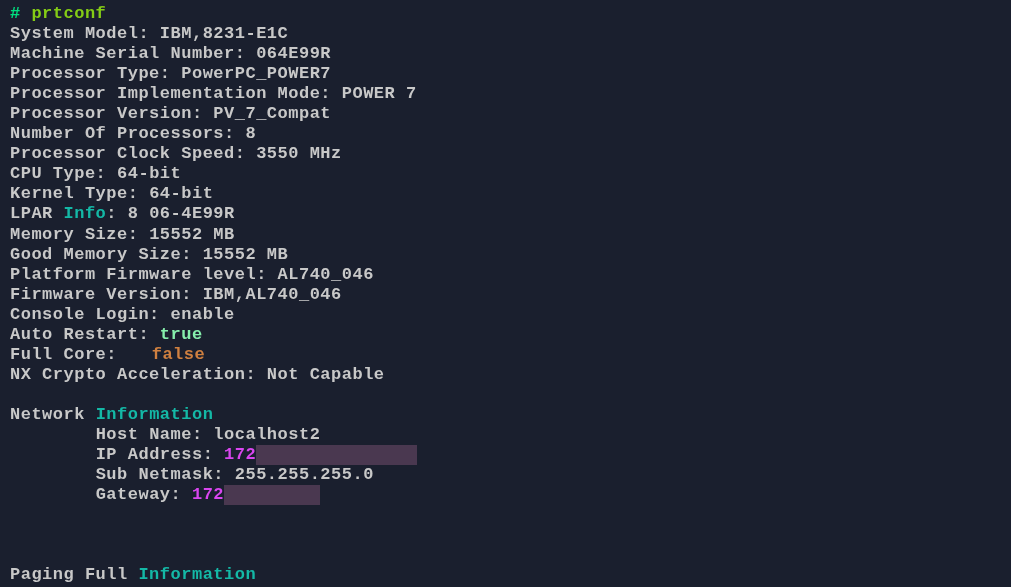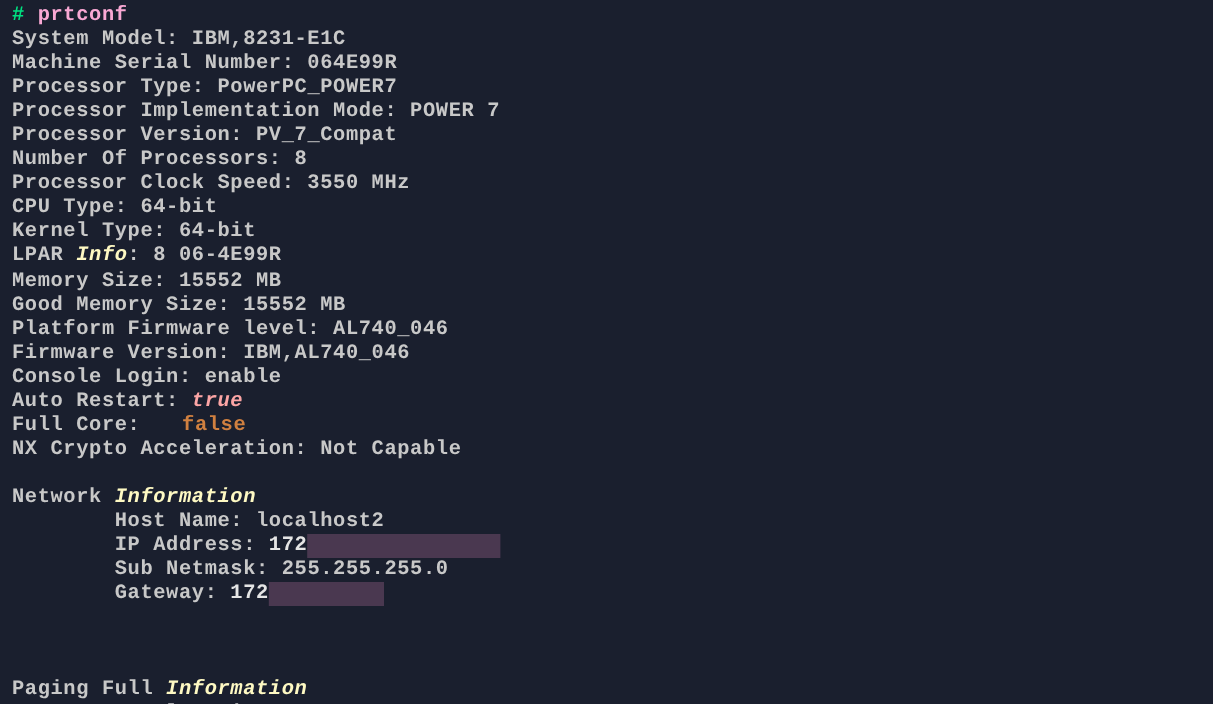--- a/index.html
+++ b/index.html
@@ -9,25 +9,25 @@
       font-family: 'Consolas', 'Courier New', monospace;
       font-size: 17px;
       line-height: 1.18;
       padding: 4px 10px;
       width: 1011px;
       letter-spacing: 0.5px;
       font-weight: bold;
     }
     .line { white-space: pre; }
     .prompt { color: #00e080; }
-    .cmd { color: #f9a8d4; }
-    .info { color: #fef9c3; font-style: italic; }
-    .true { color: #fca5a5; font-style: italic; }
+    .cmd { color: #84cc16; }
+    .info { color: #14b8a6; }
+    .true { color: #86efac; }
     .false { color: #d08040; margin-left: 24px; }
-    .ip { color: #e5e5e5; }
+    .ip { color: #d946ef; }
     .redact {
       background: #4a3850;
       color: #4a3850;
       display: inline-block;
     }
   </style>
 </head>
 <body>
 
 <div class="line"><span class="prompt"># </span><span class="cmd">prtconf</span></div>

